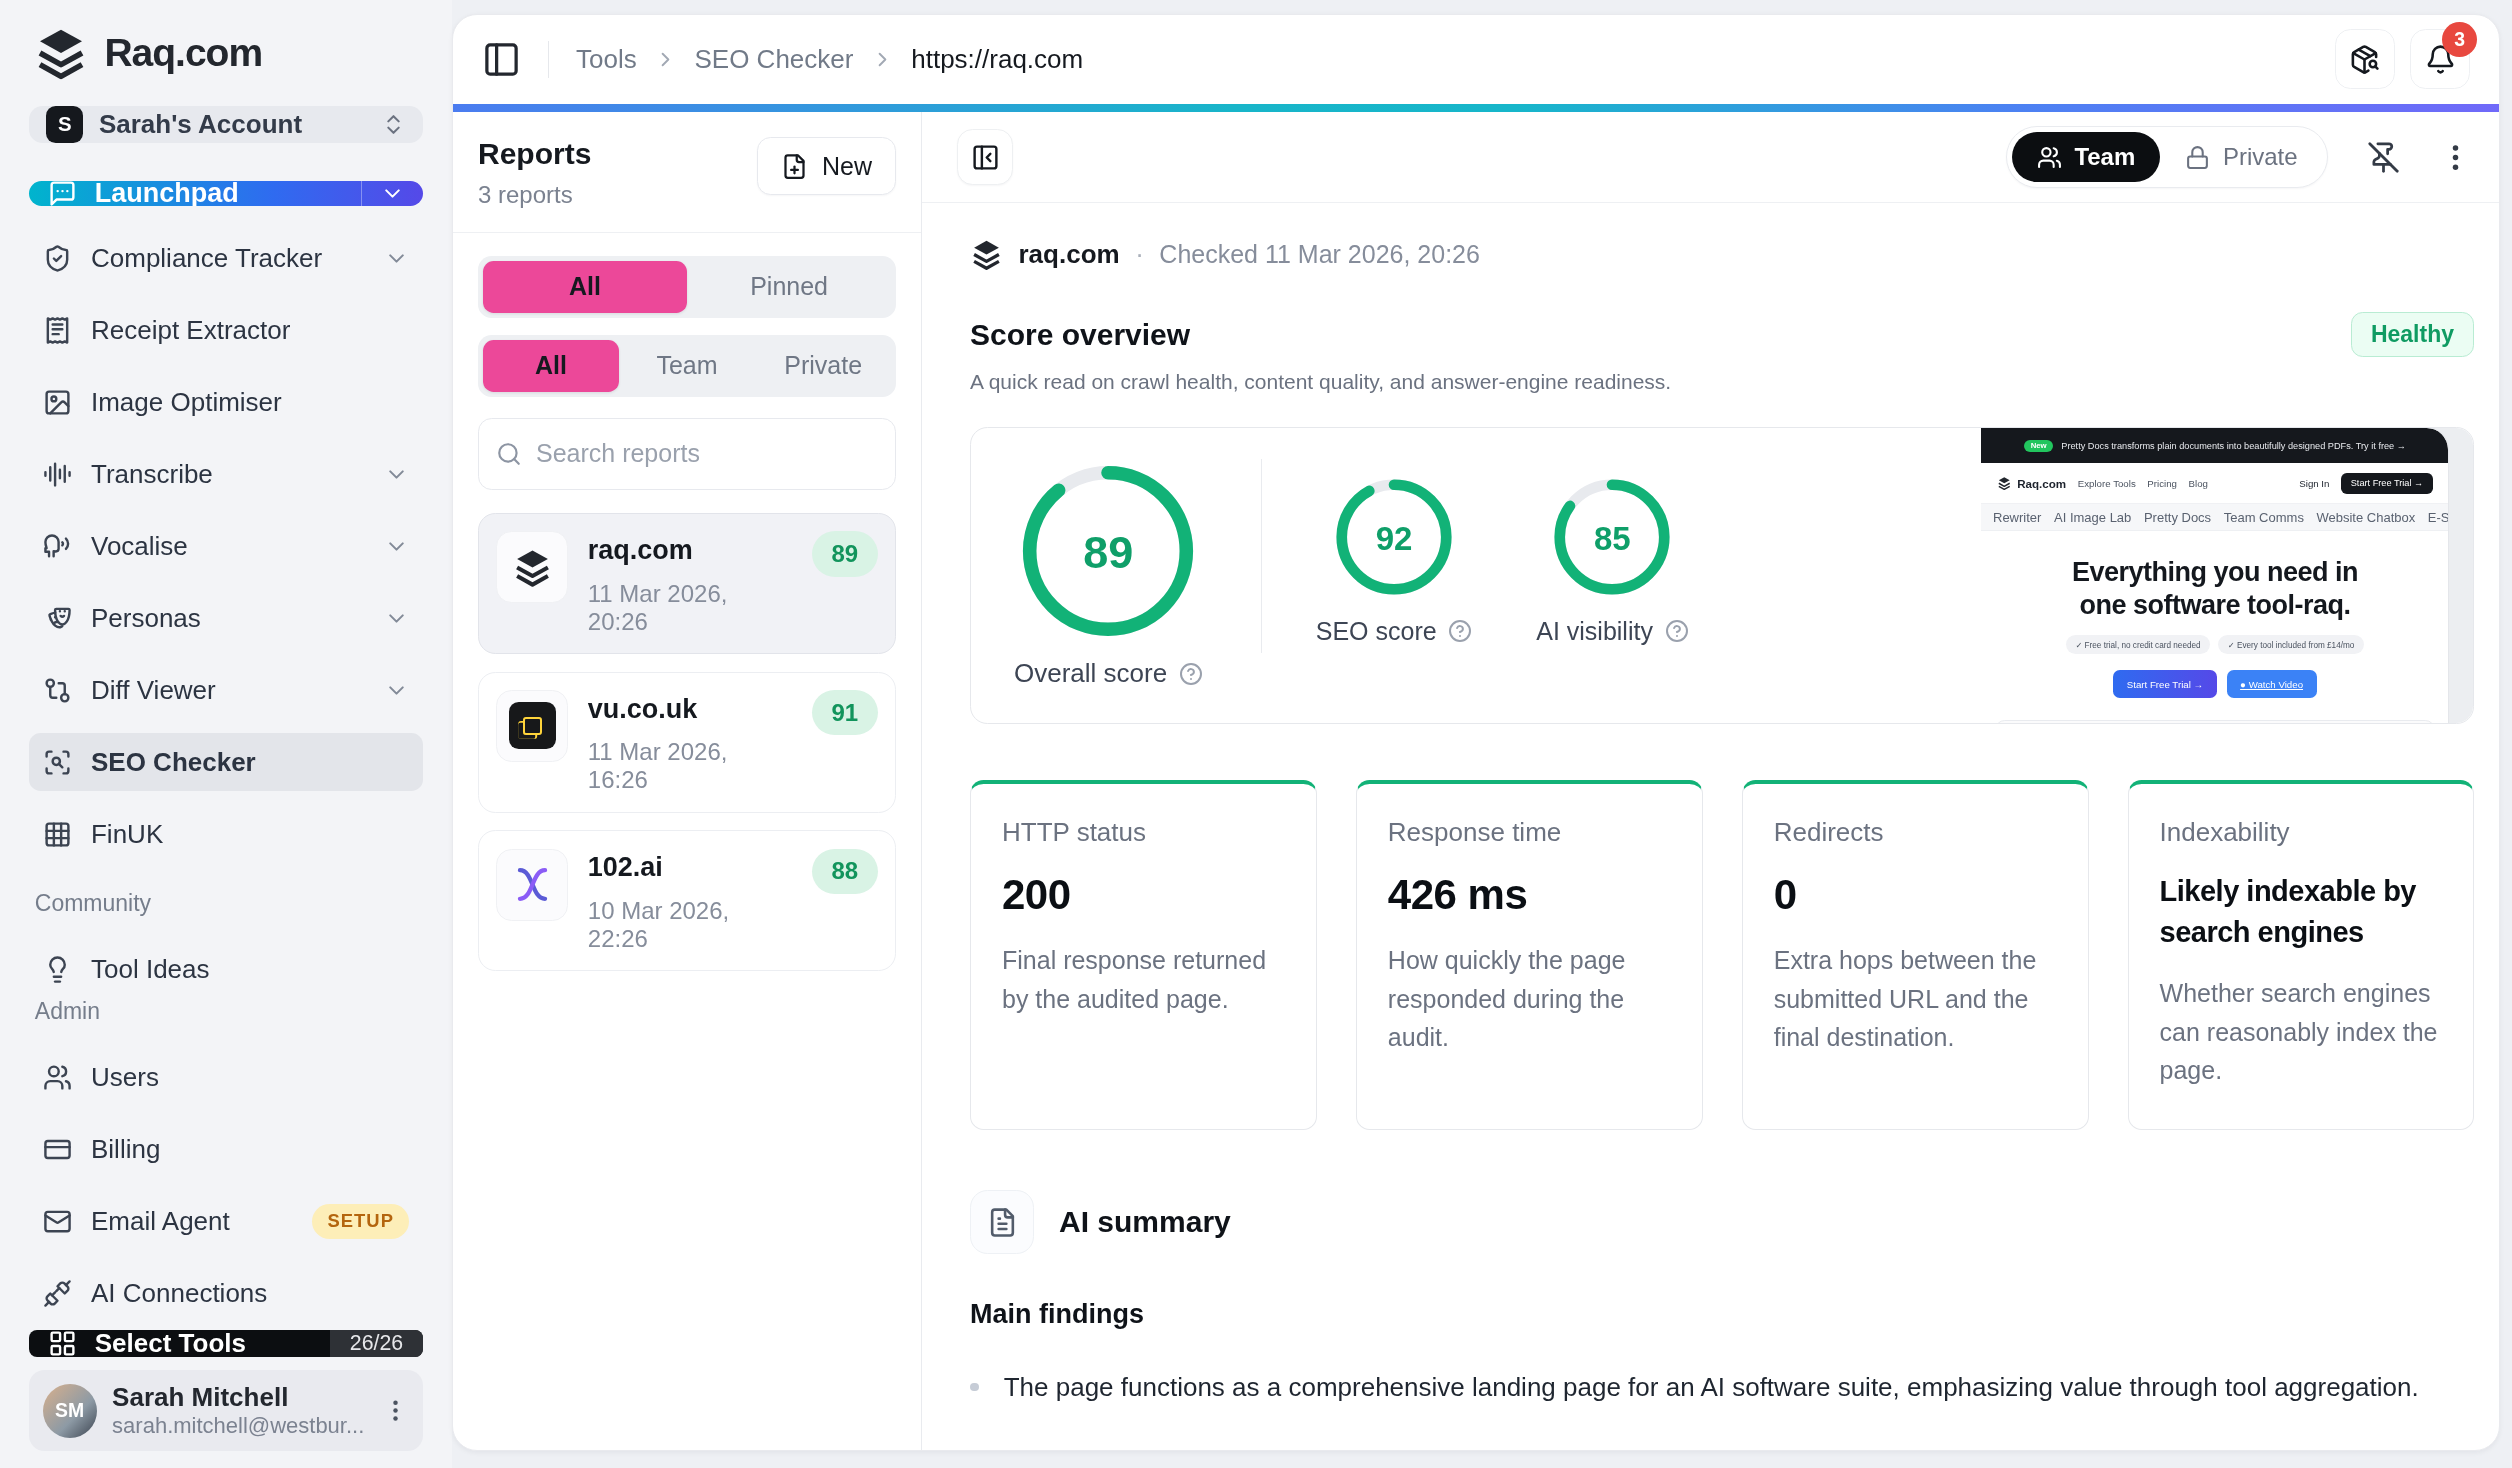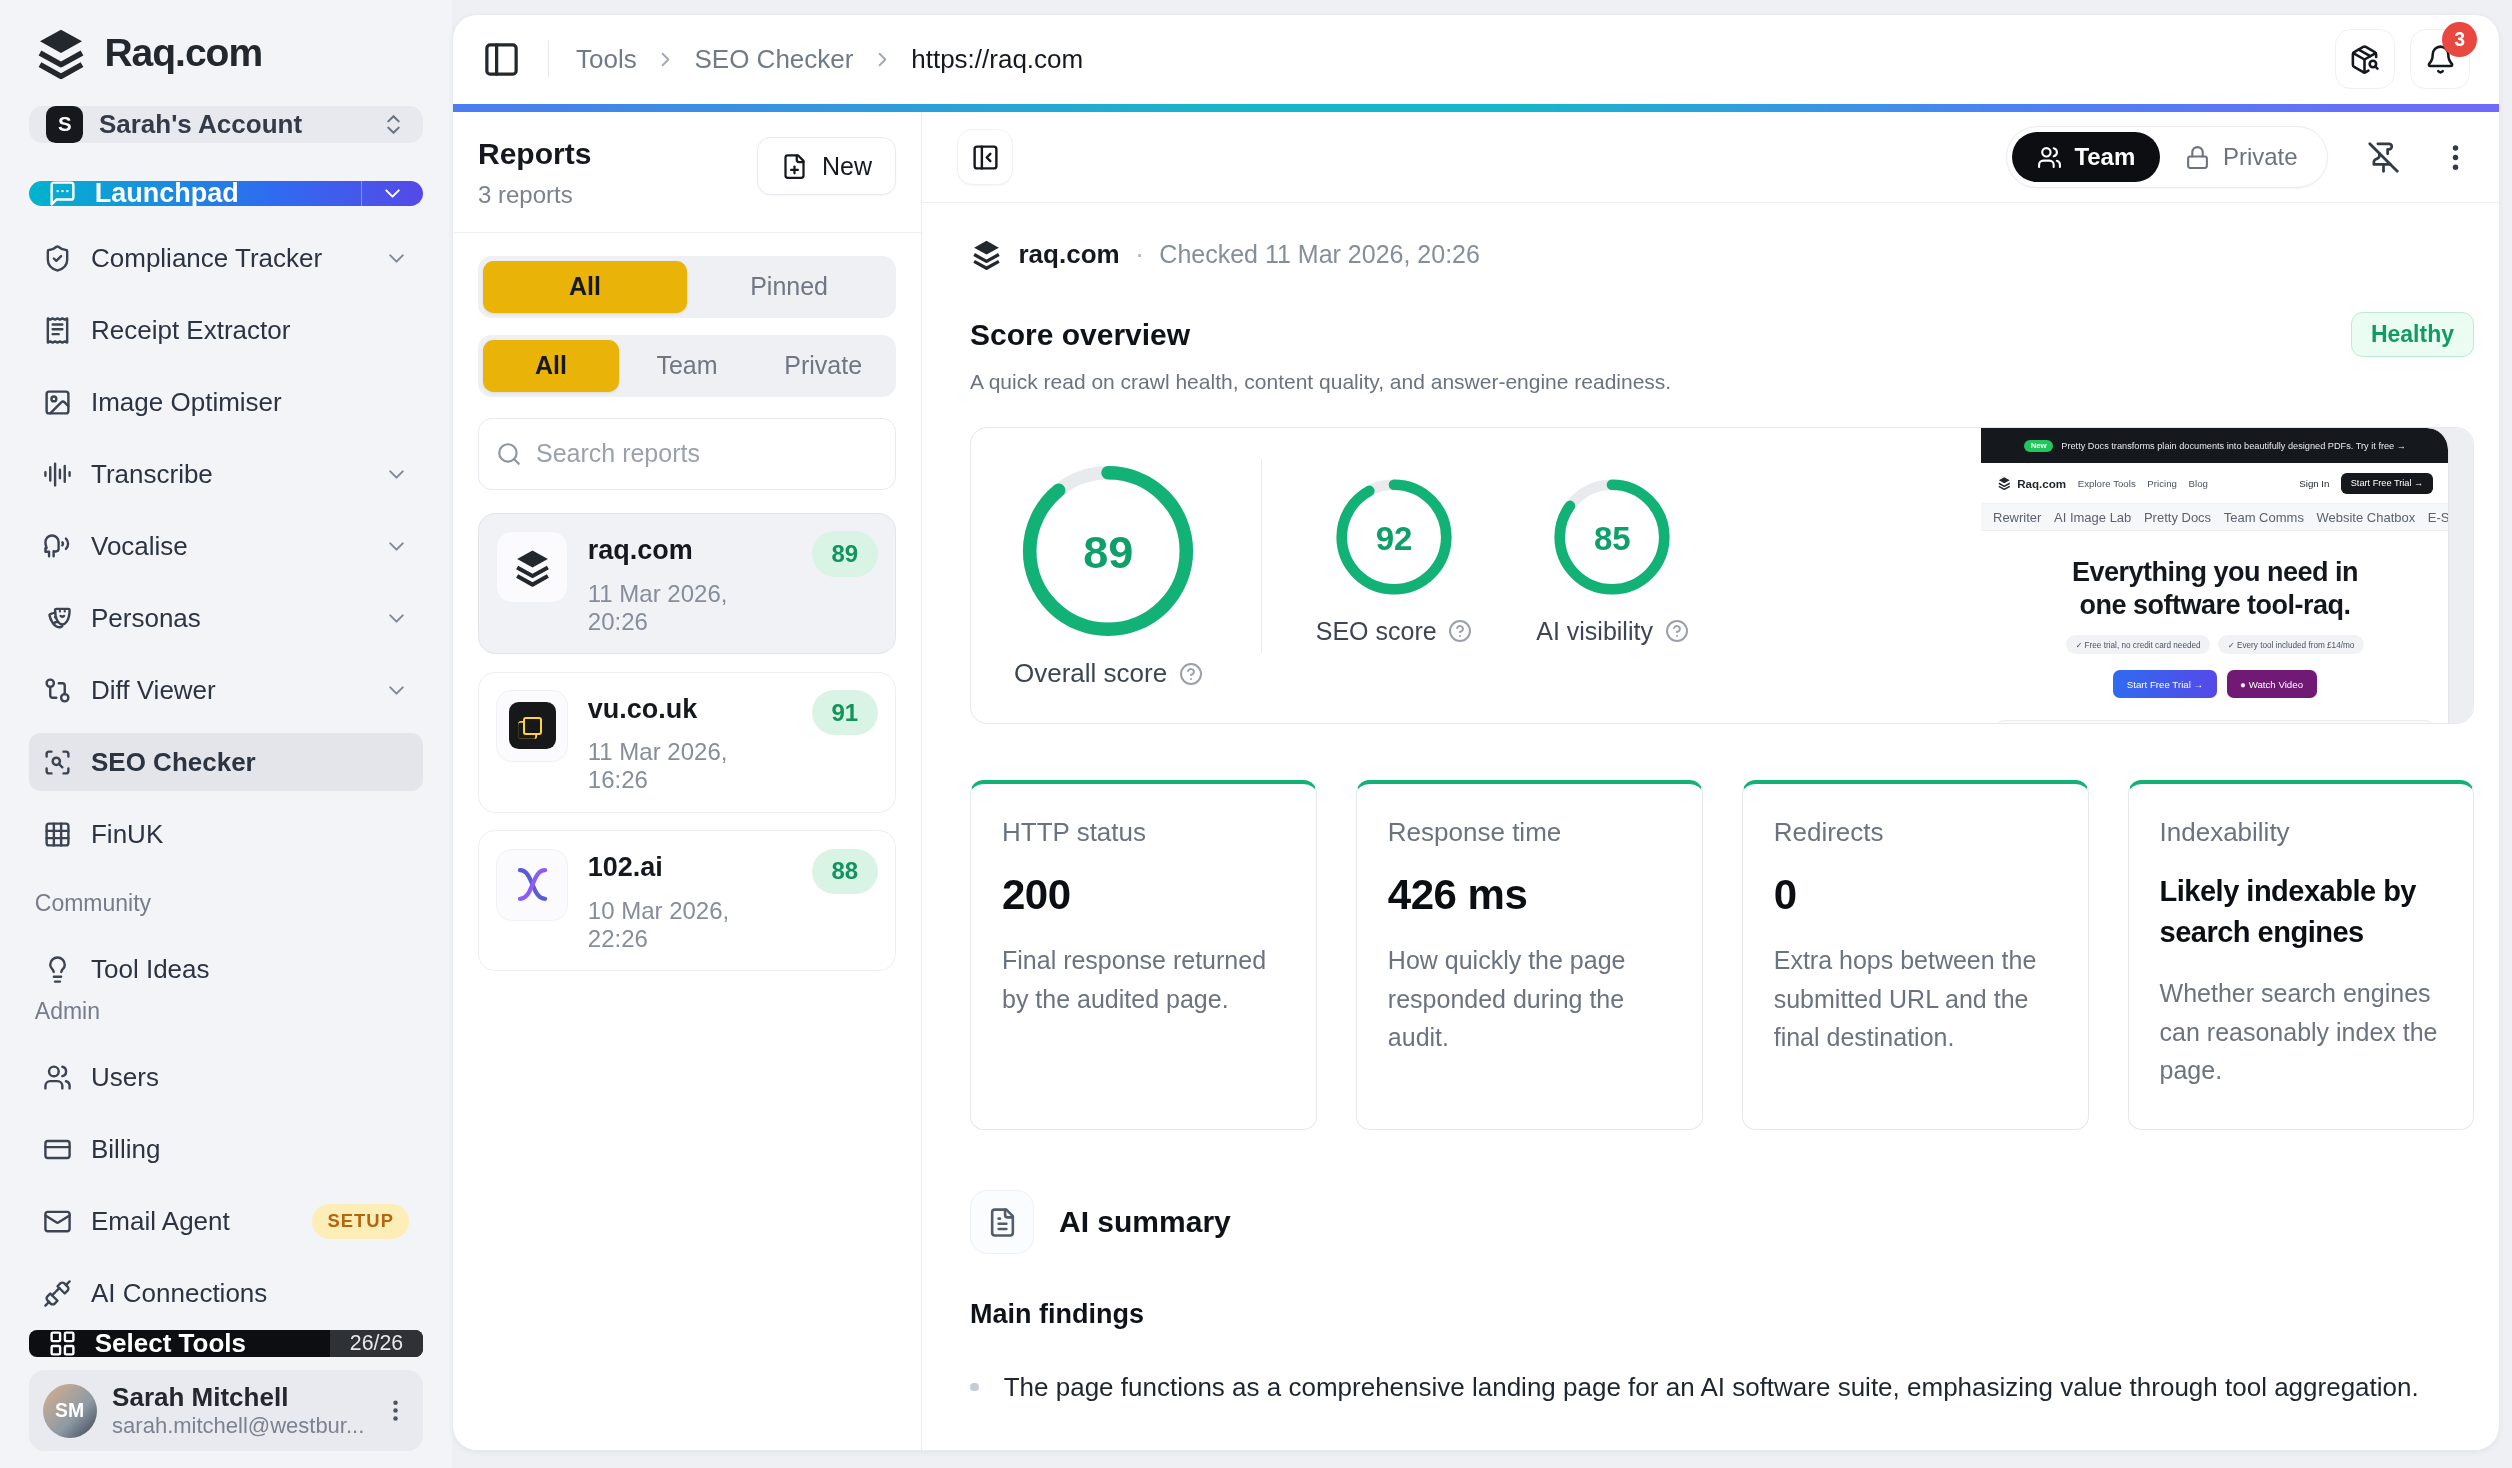--- a/index.html
+++ b/index.html
@@ -59,21 +59,21 @@
   
   .reports-panel { width:469px; flex:none; border-right:1px solid #e9ebef; padding:25px 25px 0 25px; display:flex; flex-direction:column; }
   .reports-head { display:flex; align-items:flex-start; }
   .reports-title { font-size:30px; font-weight:bold; color:#15191f; }
   .reports-count { margin-top:9.7px; font-size:24px; color:#7b8290; }
   .new-btn { margin-left:auto; display:flex; align-items:center; gap:13.6px; border:1px solid #e7e9ee; border-radius:13.6px; background:#fff; padding:13.6px 23px; font-size:25px; font-weight:500; color:#15191f; cursor:pointer; box-shadow:0 1px 1.9px rgba(16,24,40,.04); }
   .new-btn .ic { width:27px; height:27px; }
   .panel-rule { border-top:1px solid #eef0f3; margin:23px -25px 0 -25px; }
   .seg { margin-top:23px; background:#eef0f3; border-radius:13.6px; padding:4.8px; display:flex; }
   .seg-cell { flex:1; height:52px; border-radius:10.7px; display:flex; align-items:center; justify-content:center; font-size:25px; color:#6f7785; cursor:pointer; }
-  .seg-cell.on { background:#eab308; color:#15191f; font-weight:600; box-shadow:0 1px 2.9px rgba(16,24,40,.10); }
+  .seg-cell.on { background:#ec4899; color:#15191f; font-weight:600; box-shadow:0 1px 2.9px rgba(16,24,40,.10); }
   .search-box { margin-top:21.3px; height:72px; border:1px solid #e7e9ee; border-radius:13.6px; display:flex; align-items:center; gap:13.6px; padding:0 17.4px; background:#fff; }
   .search-box .ic { width:26px; height:26px; color:#8d95a3; }
   .search-box input { border:none; outline:none; flex:1; font-size:25px; color:#1c222c; font-family:inherit; background:transparent; }
   .search-box input::placeholder { color:#9aa1ad; }
   .report-list { margin-top:23px; display:flex; flex-direction:column; gap:17.4px; overflow:hidden; }
   .report-card { border:1px solid #eceef2; background:#fff; border-radius:17.4px; padding:17.4px; display:flex; gap:19.4px; cursor:pointer; }
   .report-card.selected { background:#f1f2f6; border-color:#e2e4ea; }
   .report-ic { width:72px; height:72px; border-radius:15.5px; background:#fbfbfd; border:1px solid #f0f1f4; display:flex; align-items:center; justify-content:center; flex:none; }
   .report-meta { flex:1; padding-top:3.9px; }
   .report-name { font-size:27px; font-weight:bold; color:#15191f; }
@@ -126,21 +126,21 @@
   .t-link { font-size:9.7px; color:#4b5360; }
   .t-signin { margin-left:auto; font-size:9.7px; color:#1c222c; }
   .t-cta { background:#15181d; color:#fff; font-size:9.2px; border-radius:5.8px; padding:5.8px 9.7px; }
   .t-strip { height:27px; background:#f6f7f9; border-bottom:1px solid #eef0f3; display:flex; align-items:center; gap:12.6px; padding:0 11.6px; white-space:nowrap; overflow:hidden; }
   .t-strip span { font-size:13px; color:#5a6270; }
   .t-hero { text-align:center; margin-top:25px; font-size:27px; line-height:1.2; font-weight:bold; letter-spacing:-0.5px; color:#14181e; }
   .t-pills { margin-top:13.6px; display:flex; justify-content:center; gap:7.8px; }
   .t-pill { background:#f1f2f5; border-radius:968px; font-size:8.2px; color:#4b5360; padding:4.8px 9.7px; }
   .t-btns { margin-top:15.5px; display:flex; justify-content:center; gap:9.7px; }
   .t-btn-primary { background:linear-gradient(90deg,#2f6bf0,#5549e8); color:#fff; font-size:9.7px; border-radius:6.8px; padding:8.7px 13.6px; }
-  .t-btn-dark { background:#701a75; color:#fff; font-size:9.7px; border-radius:6.8px; padding:8.7px 13.6px; }
+  .t-btn-dark { background:#3b82f6; color:#fff; font-size:9.7px; border-radius:6.8px; padding:8.7px 13.6px;text-decoration:underline; }
   .t-browser { margin:21.3px 13.6px 0 13.6px; background:#fbfbfc; border:1px solid #e9ebef; border-radius:9.7px 9.7px 0 0; height:116px; overflow:hidden; }
   .t-chrome { height:25px; display:flex; align-items:center; padding:0 9.7px; gap:3.9px; border-bottom:1px solid #eef0f3; }
 
   .stat-grid { margin-top:56px; display:grid; grid-template-columns:repeat(4,1fr); gap:39px; }
   .stat-card { border:1px solid #e6e8ec; border-top:4.8px solid #12b277; border-radius:13.6px; background:#fff; padding:33px 31px 39px 31px; }
   .stat-title { font-size:26px; color:#6b7280; }
   .stat-value { margin-top:23px; font-size:42px; font-weight:bold; color:#0b0f14; letter-spacing:-0.5px; }
   .stat-value.small { font-size:29px; line-height:1.4; }
   .stat-desc { margin-top:21.3px; font-size:25px; line-height:1.55; color:#6b7280; }
 

